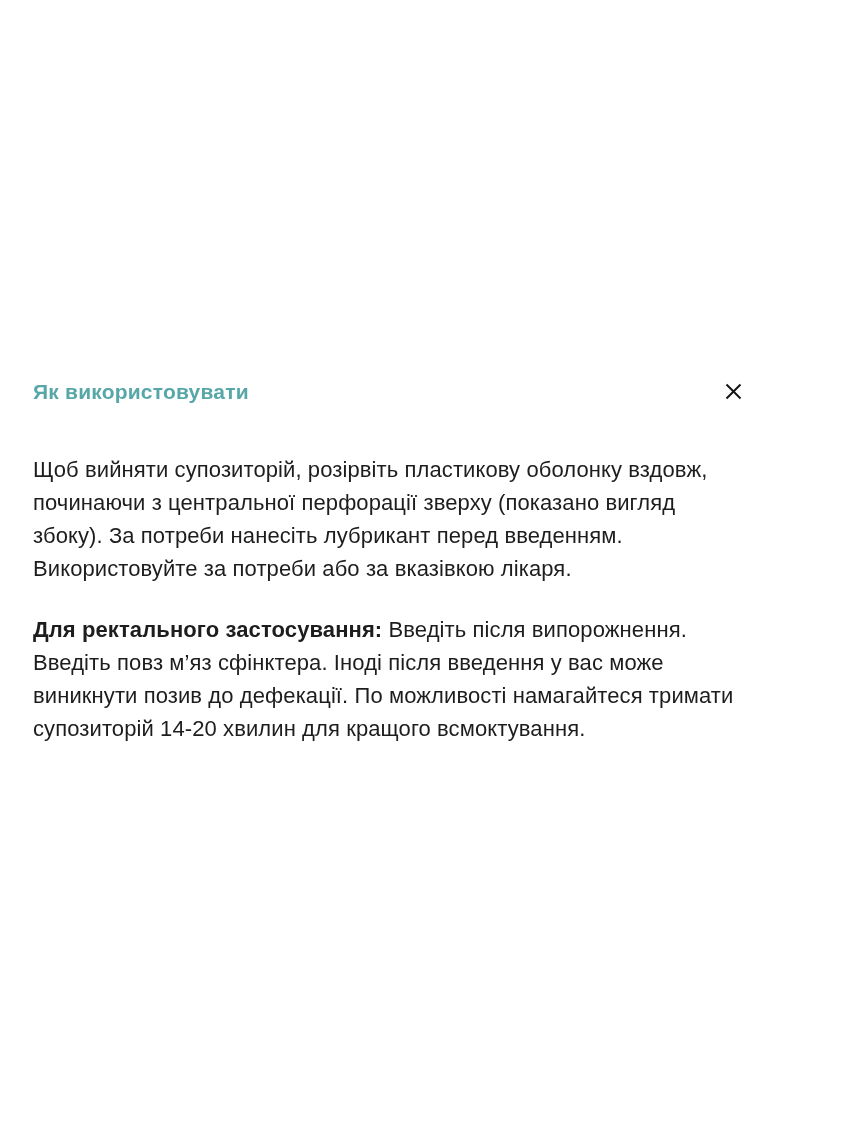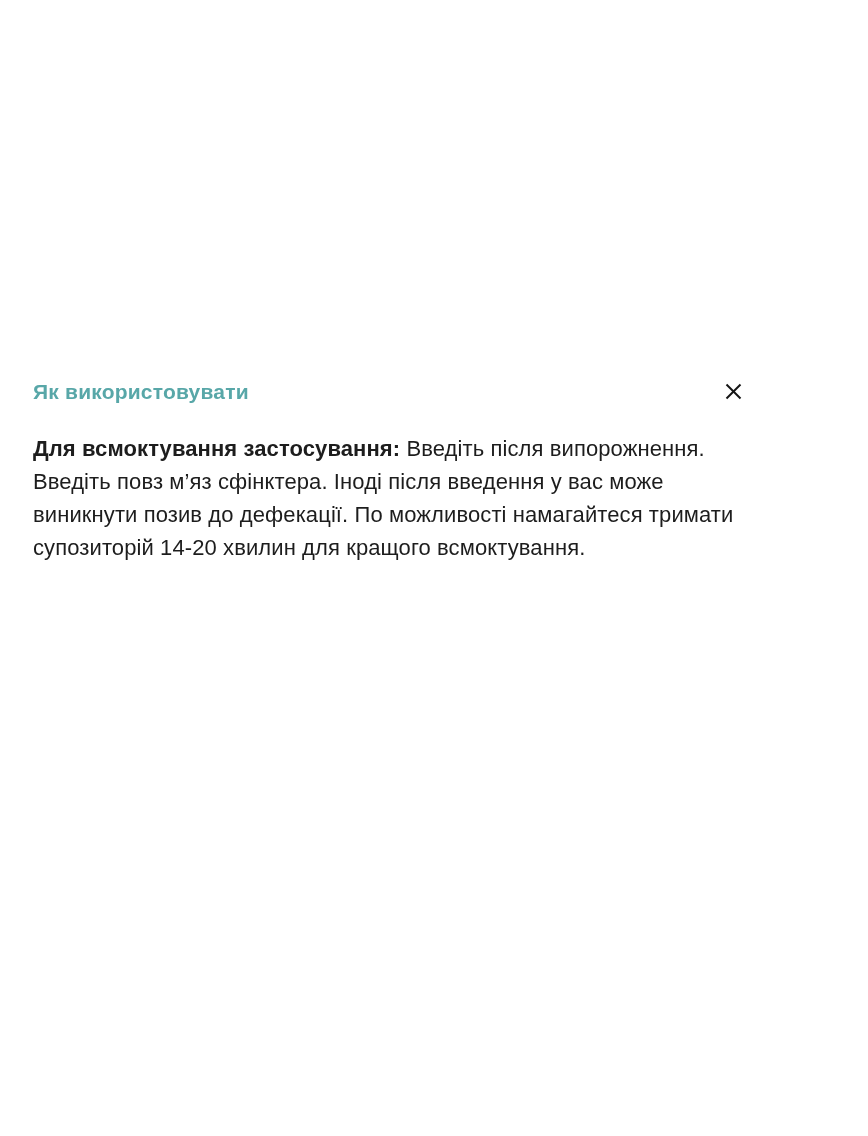--- a/index.html
+++ b/index.html
@@ -72,16 +72,17 @@
     <button class="close-button" aria-label="Close">
       <span>
         <svg width="19" height="19" viewBox="0 0 19 19" aria-hidden="true">
           <line x1="2.5" y1="2.5" x2="16.5" y2="16.5" stroke="#141414" stroke-width="2"></line>
           <line x1="16.5" y1="2.5" x2="2.5" y2="16.5" stroke="#141414" stroke-width="2"></line>
         </svg>
       </span>
     </button>
   </div>
 
+  <p class="body-text paragraph-1"><span>Щоб вийняти супозиторій, розірвіть пластикову оболонку вздовж, починаючи з центральної перфорації зверху (показано вигляд збоку). За потреби нанесіть лубрикант перед введенням. Використовуйте за потреби або за вказівкою лікаря.</span></p>
 
-  <p class="body-text paragraph-2"><strong class="paragraph-lead">Для всмоктування застосування:</strong><span> Введіть після випорожнення. Введіть повз м’яз сфінктера. Іноді після введення у вас може виникнути позив до дефекації. По можливості намагайтеся тримати супозиторій 14-20 хвилин для кращого всмоктування.</span></p>
+  <p class="body-text paragraph-2"><strong class="paragraph-lead">Для ректального застосування:</strong><span> Введіть після випорожнення. Введіть повз м’яз сфінктера. Іноді після введення у вас може виникнути позив до дефекації. По можливості намагайтеся тримати супозиторій 14-20 хвилин для кращого всмоктування.</span></p>
 
 </div>
 
 </body></html>

